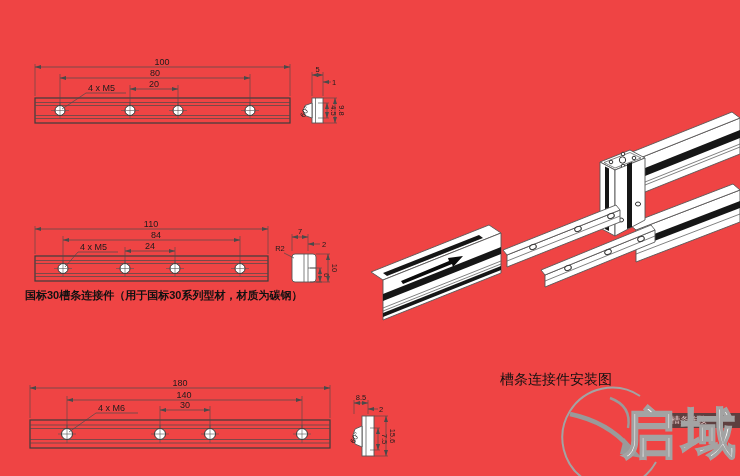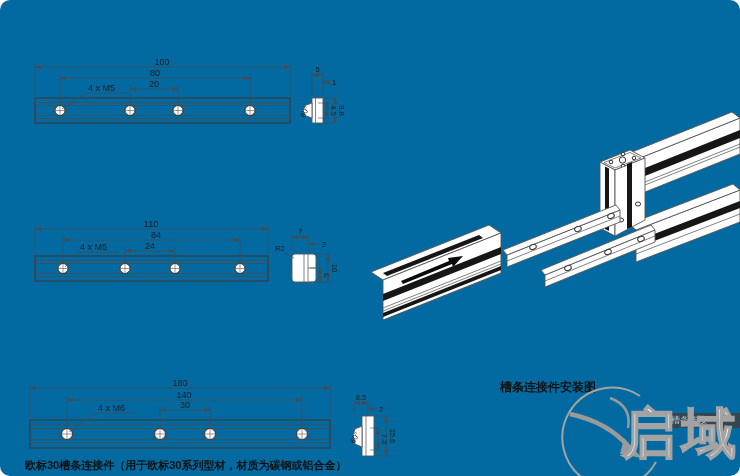--- a/index.html
+++ b/index.html
@@ -1,20 +1,20 @@
 <!DOCTYPE html>
 <html><head>
 <meta charset="utf-8">
 <style>
   html,body{margin:0;padding:0;background:#fff;}
-  #page{position:relative;width:740px;height:476px;background:#0369a1;overflow:hidden;
-        font-family:"Liberation Sans",sans-serif;border-radius:10px;}
+  #page{position:relative;width:740px;height:476px;background:#ef4444;overflow:hidden;
+        font-family:"Liberation Sans",sans-serif;}
   .abs{position:absolute;}
   .cap{font-size:11px;font-weight:bold;color:#111;white-space:nowrap;letter-spacing:0;}
-  .bigcap{font-size:12px;font-weight:bold;color:#111;white-space:nowrap;margin-top:8px;}
+  .bigcap{font-size:14px;font-weight:normal;color:#111;white-space:nowrap;}
   svg{overflow:visible;}
   .edge{stroke:#3c3c3c;stroke-width:1.2;fill:none;}
   .thin{stroke:#4a4a4a;stroke-width:.7;fill:none;}
   .dim{stroke:#4a4a4a;stroke-width:.7;fill:none;}
   .ext{stroke:#4a4a4a;stroke-width:.6;fill:none;}
   .face{fill:#ffffff;stroke:#565656;stroke-width:.9;}
   .slot{fill:#161616;stroke:none;}
   .dimtxt{font:9px "Liberation Sans",sans-serif;fill:#1c1c1c;text-anchor:middle;}
   .dimtxt-s{font:7.5px "Liberation Sans",sans-serif;fill:#1c1c1c;text-anchor:middle;}
   .lbl{font:9px "Liberation Sans",sans-serif;fill:#1c1c1c;}
@@ -157,20 +157,21 @@
       <line class="ext" x1="292" y1="50" x2="304" y2="50"></line>
         <line class="ext" x1="292" y1="64" x2="304" y2="64"></line>
       <line class="dim" x1="302" y1="50" x2="302" y2="64" marker-start="url(#a2)" marker-end="url(#a2)"></line>
       <text class="dimtxt-s" x="305.5" y="57" transform="rotate(90 305.5 57)">6</text>
       <line class="ext" x1="298" y1="36" x2="312" y2="36"></line>
         <line class="ext" x1="298" y1="64" x2="312" y2="64"></line>
       <line class="dim" x1="310" y1="36" x2="310" y2="64" marker-start="url(#a2)" marker-end="url(#a2)"></line>
       <text class="dimtxt-s" x="313.5" y="50" transform="rotate(90 313.5 50)">10</text>
     </g>
   </svg>
+  <div class="abs cap" style="left:25px;top:288px;">国标30槽条连接件（用于国标30系列型材，材质为碳钢）</div>
 
   <svg class="abs" style="left:18px;top:378px;" width="400" height="92" viewBox="0 0 400 92">
     <defs>
       <marker id="a3" markerWidth="7" markerHeight="5" refX="6" refY="2" orient="auto-start-reverse" markerUnits="userSpaceOnUse">
         <path d="M0,0 L6,2 L0,4 Z" fill="#4a4a4a"></path>
       </marker>
     </defs>
     <g>
       <rect x="12" y="42" width="300" height="28" class="edge" fill="#fff"></rect>
       <line x1="12" y1="47" x2="312" y2="47" class="thin"></line>
@@ -223,21 +224,20 @@
       <line class="ext" x1="352" y1="50" x2="362" y2="50"></line>
         <line class="ext" x1="352" y1="72" x2="362" y2="72"></line>
       <line class="dim" x1="360" y1="50" x2="360" y2="72" marker-start="url(#a3)" marker-end="url(#a3)"></line>
       <text class="dimtxt-s" x="363.5" y="61" transform="rotate(90 363.5 61)">7.5</text>
       <line class="ext" x1="356" y1="38" x2="370" y2="38"></line>
         <line class="ext" x1="356" y1="78" x2="370" y2="78"></line>
       <line class="dim" x1="368" y1="38" x2="368" y2="78" marker-start="url(#a3)" marker-end="url(#a3)"></line>
       <text class="dimtxt-s" x="371.5" y="58" transform="rotate(90 371.5 58)">15.6</text>
     </g>
   </svg>
-  <div class="abs cap" style="left:25px;top:458px;">欧标30槽条连接件（用于欧标30系列型材，材质为碳钢或铝合金）</div>
 
   <svg class="abs" style="left:383px;top:128px;" width="357" height="245" viewBox="0 0 357 245">
 
     <g>
       <polygon class="face" points="232,40 357,-10 357,26 232,76"></polygon>
       <polygon class="face" points="232,40 357,-10 349,-16 224,34"></polygon>
       <polygon class="slot" points="232,52 357,2 357,10 232,60"></polygon>
       <line class="thin" x1="232" y1="66" x2="357" y2="16"></line>
       <line class="thin" x1="232" y1="69" x2="357" y2="19"></line>
     </g>

